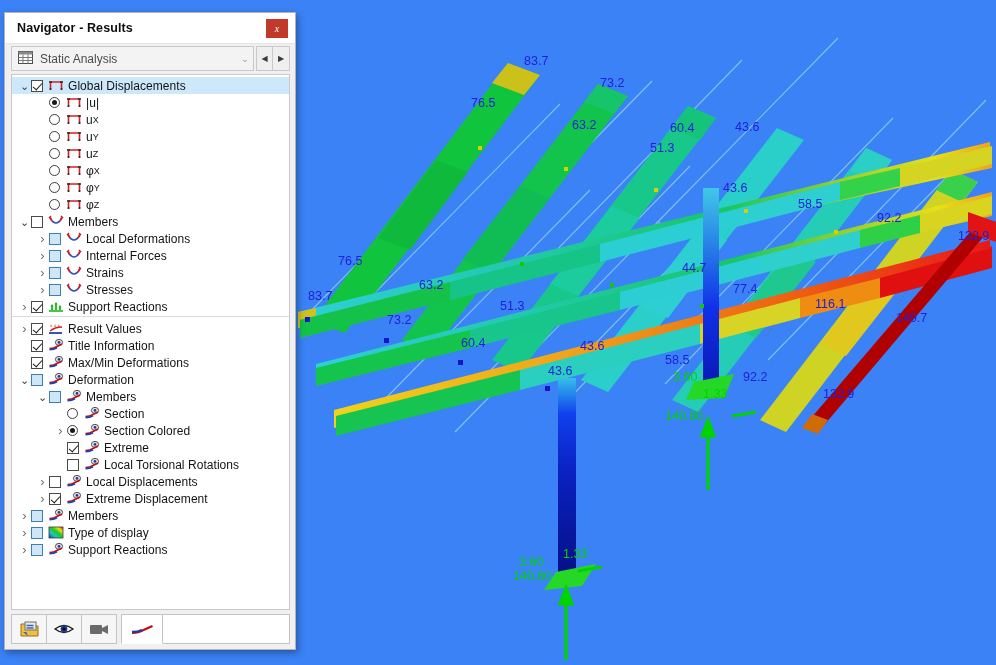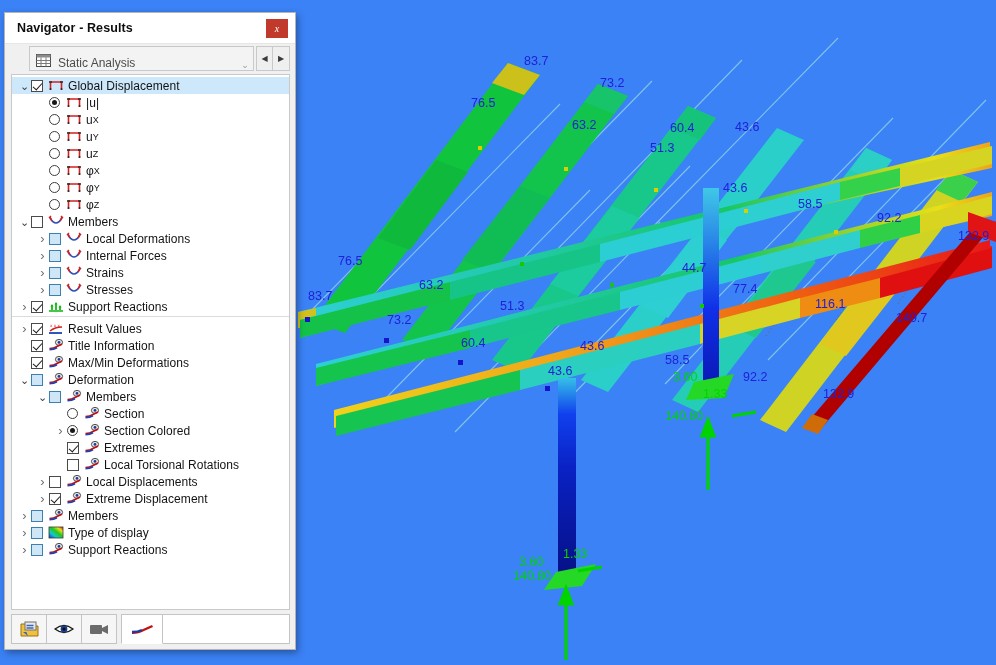--- a/index.html
+++ b/index.html
@@ -36,21 +36,21 @@
     width:22px;height:19px;background:#c0392b;color:#fff;border:none;
     font-size:10px;font-family:"Liberation Serif",serif;font-style:italic;
     display:flex;align-items:center;justify-content:center;cursor:pointer;margin-right:5px;
   }
   .combo-row{
     height:25px;flex:0 0 25px;margin:2px 5px 0 6px;
     display:flex;align-items:stretch;
   }
   .combo{
     flex:1;background:#f3f3f3;border:1px solid #c9c9c9;
-    display:flex;align-items:flex-end;padding-left:6px;gap:7px;min-width:0;margin-left:18px;
+    display:flex;align-items:center;padding-left:6px;gap:7px;min-width:0;
   }
   .combo-label{font-size:12px;color:#4c4c4c;flex:1;}
   .combo-caret{width:16px;text-align:center;color:#9a9a9a;font-size:9px;}
   .spin-btn{
     width:17px;background:#efefef;border:1px solid #c9c9c9;border-left:none;
     display:flex;align-items:center;justify-content:center;
     font-size:8px;color:#3a3a3a;cursor:pointer;
   }
   .spin-btn:first-of-type{border-left:1px solid #c9c9c9;margin-left:2px;}
 
@@ -362,21 +362,21 @@
           <span class="ind" style="width: 6px;"></span>
           <span class="twisty open" style="font-size: 11px; line-height: 12px;">⌄</span>
           <span class="cb checked"></span>
           <span class="ico">
             <svg width="16" height="13" viewBox="0 0 16 13">
               <path d="M2.5 11 V3 H13.5 V11" fill="none" stroke="#d42020" stroke-width="1.6"></path>
               <path d="M1 3 H4 M12 3 H15" stroke="#2a2a2a" stroke-width="1.5"></path>
               <path d="M2.5 11 V9 M13.5 11 V9" stroke="#2a2a2a" stroke-width="1.5"></path>
             </svg>
           </span>
-          <span class="tlabel">Global Displacement</span>
+          <span class="tlabel">Global Displacements</span>
         </div>
         <div class="ti">
           <span class="ind" style="width: 24px;"></span>
           <span class="twisty"></span>
           <span class="rb on"></span>
           <span class="ico">
             <svg width="16" height="13" viewBox="0 0 16 13">
               <path d="M2.5 11 V3 H13.5 V11" fill="none" stroke="#d42020" stroke-width="1.6"></path>
               <path d="M1 3 H4 M12 3 H15" stroke="#2a2a2a" stroke-width="1.5"></path>
               <path d="M2.5 11 V9 M13.5 11 V9" stroke="#2a2a2a" stroke-width="1.5"></path>
@@ -650,21 +650,21 @@
           <span class="twisty"></span>
           <span class="cb checked"></span>
           <span class="ico">
             <svg width="16" height="13" viewBox="0 0 16 13">
               <ellipse cx="11" cy="3.4" rx="3.6" ry="3" fill="#e8e8e8" stroke="#3a3a3a" stroke-width="0.9"></ellipse>
               <circle cx="11" cy="3.4" r="1.4" fill="#1c3c9c"></circle>
               <path d="M1.5 9.5 Q6 9.5 9 7.5 L14 5" stroke="#c01010" stroke-width="1.7" fill="none"></path>
               <path d="M1.5 10.6 Q6 10.6 9 8.8" stroke="#2040b0" stroke-width="1.7" fill="none"></path>
             </svg>
           </span>
-          <span class="tlabel">Extremes</span>
+          <span class="tlabel">Extreme</span>
         </div>
         <div class="ti">
           <span class="ind" style="width: 42px;"></span>
           <span class="twisty"></span>
           <span class="cb"></span>
           <span class="ico">
             <svg width="16" height="13" viewBox="0 0 16 13">
               <ellipse cx="11" cy="3.4" rx="3.6" ry="3" fill="#e8e8e8" stroke="#3a3a3a" stroke-width="0.9"></ellipse>
               <circle cx="11" cy="3.4" r="1.4" fill="#1c3c9c"></circle>
               <path d="M1.5 9.5 Q6 9.5 9 7.5 L14 5" stroke="#c01010" stroke-width="1.7" fill="none"></path>

